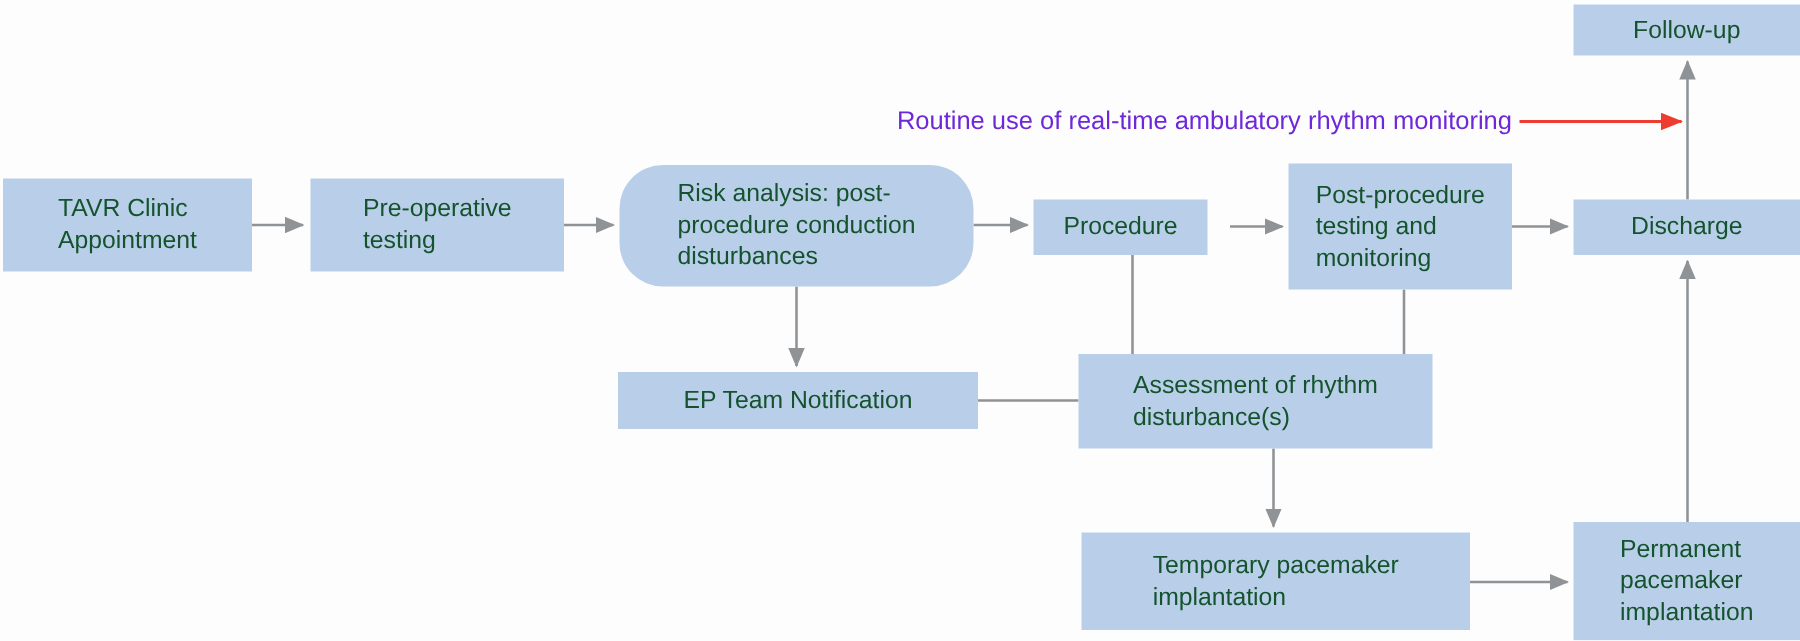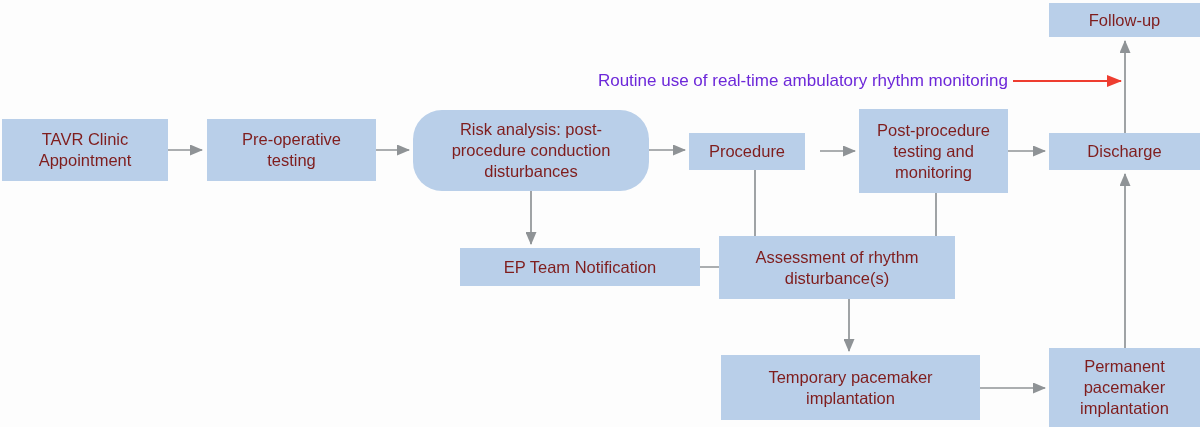--- a/index.html
+++ b/index.html
@@ -18,40 +18,39 @@
   .connectors {
     position: absolute;
     left: 0; top: 0;
     width: 1200px;
     height: 427px;
     pointer-events: none;
   }
   .node {
     position: absolute;
     background: #b9cfe9;
-    color: #7f1d1d;
+    color: #14532d;
     display: flex;
     align-items: center;
     justify-content: center;
-    text-align: center;
     font-size: 16.5px;
     line-height: 21px;
     white-space: pre-line;
     box-sizing: border-box;
     padding: 2px 4px;
   }
   
   #n-tavr       { left: 2px;    top: 119px; width: 166px; height: 62px; }
   #n-preop      { left: 207px;  top: 119px; width: 169px; height: 62px; }
   #n-risk       { left: 413px;  top: 110px; width: 236px; height: 81px; border-radius: 29px; }
   #n-procedure  { left: 689px;  top: 133px; width: 116px; height: 37px; }
   #n-postproc   { left: 859px;  top: 109px; width: 149px; height: 84px; }
   #n-discharge  { left: 1049px; top: 133px; width: 151px; height: 37px; }
   #n-followup   { left: 1049px; top: 3px;   width: 151px; height: 34px; }
-  #n-ep         { left: 412px;  top: 248px; width: 240px; height: 38px; margin-left: 48px; }
+  #n-ep         { left: 412px;  top: 248px; width: 240px; height: 38px; }
   #n-assessment { left: 719px;  top: 236px; width: 236px; height: 63px; }
   #n-temporary  { left: 721px;  top: 355px; width: 259px; height: 65px; }
   #n-permanent  { left: 1049px; top: 348px; width: 151px; height: 79px; }
 
   .annotation {
     position: absolute;
     top: 70px;
     right: 192px;
     color: #6d28d9;
     font-size: 17px;

